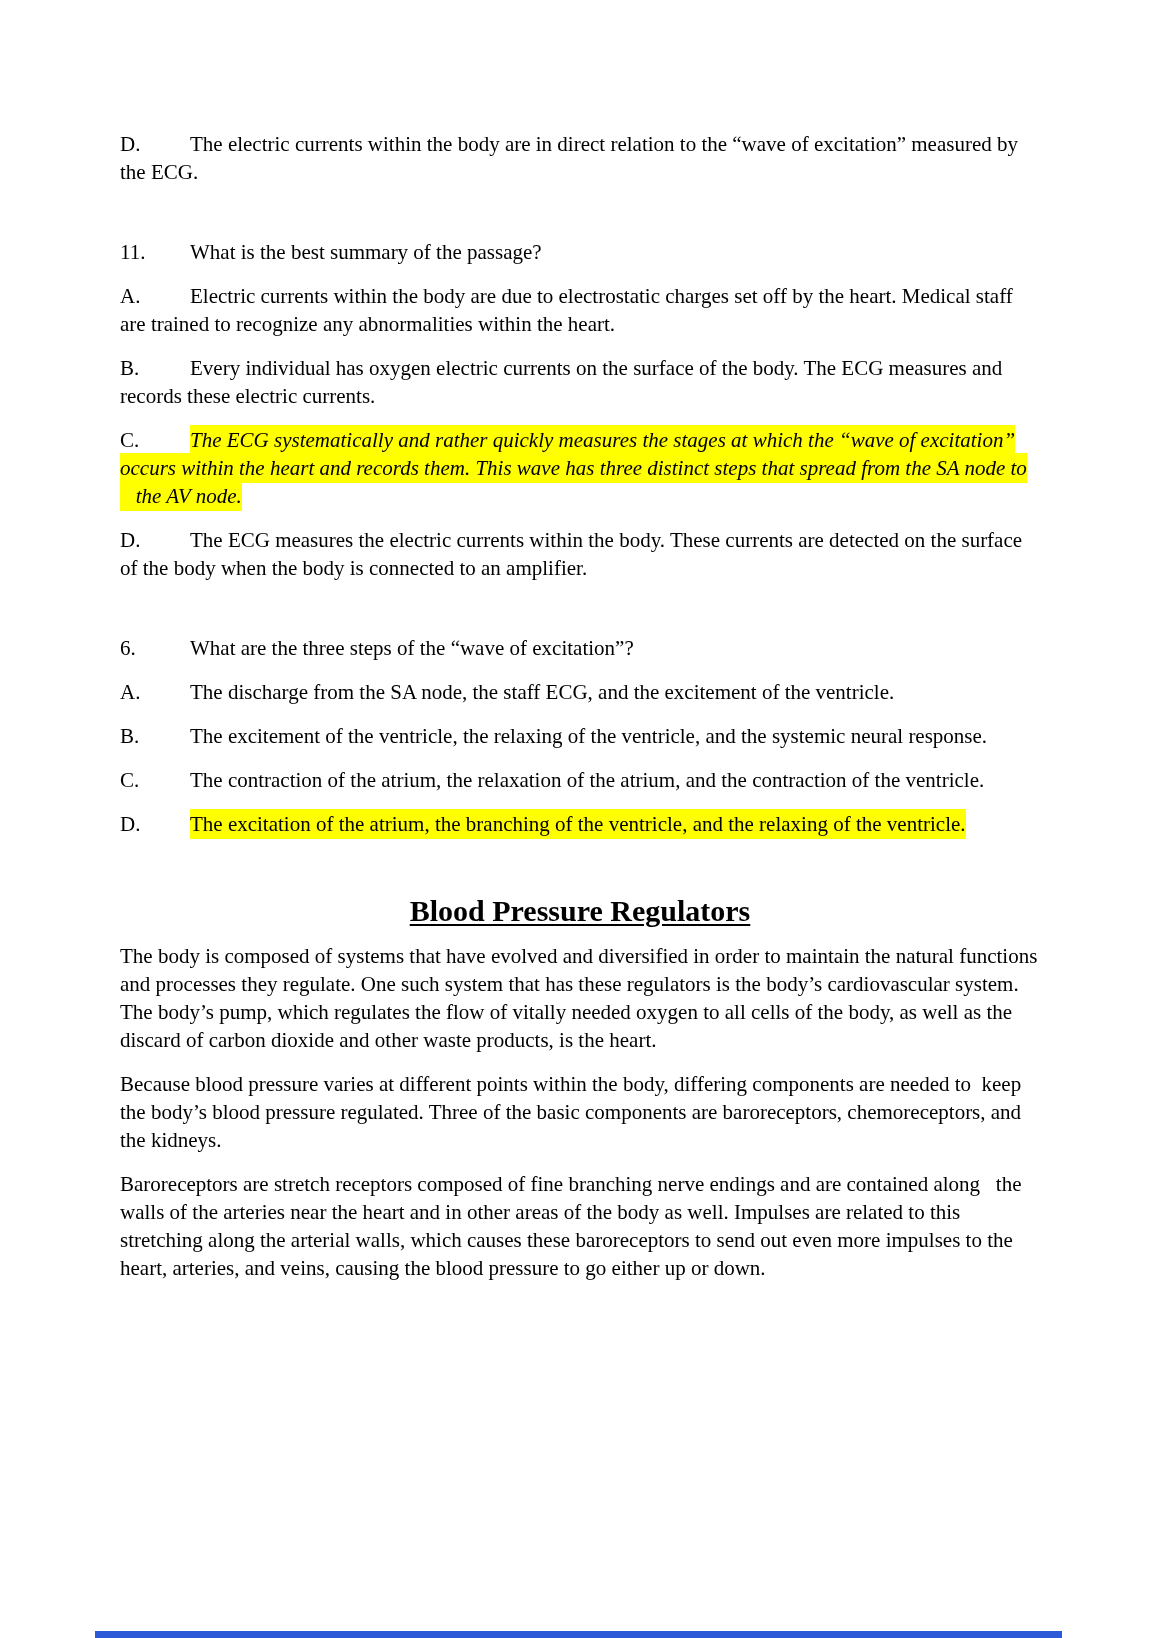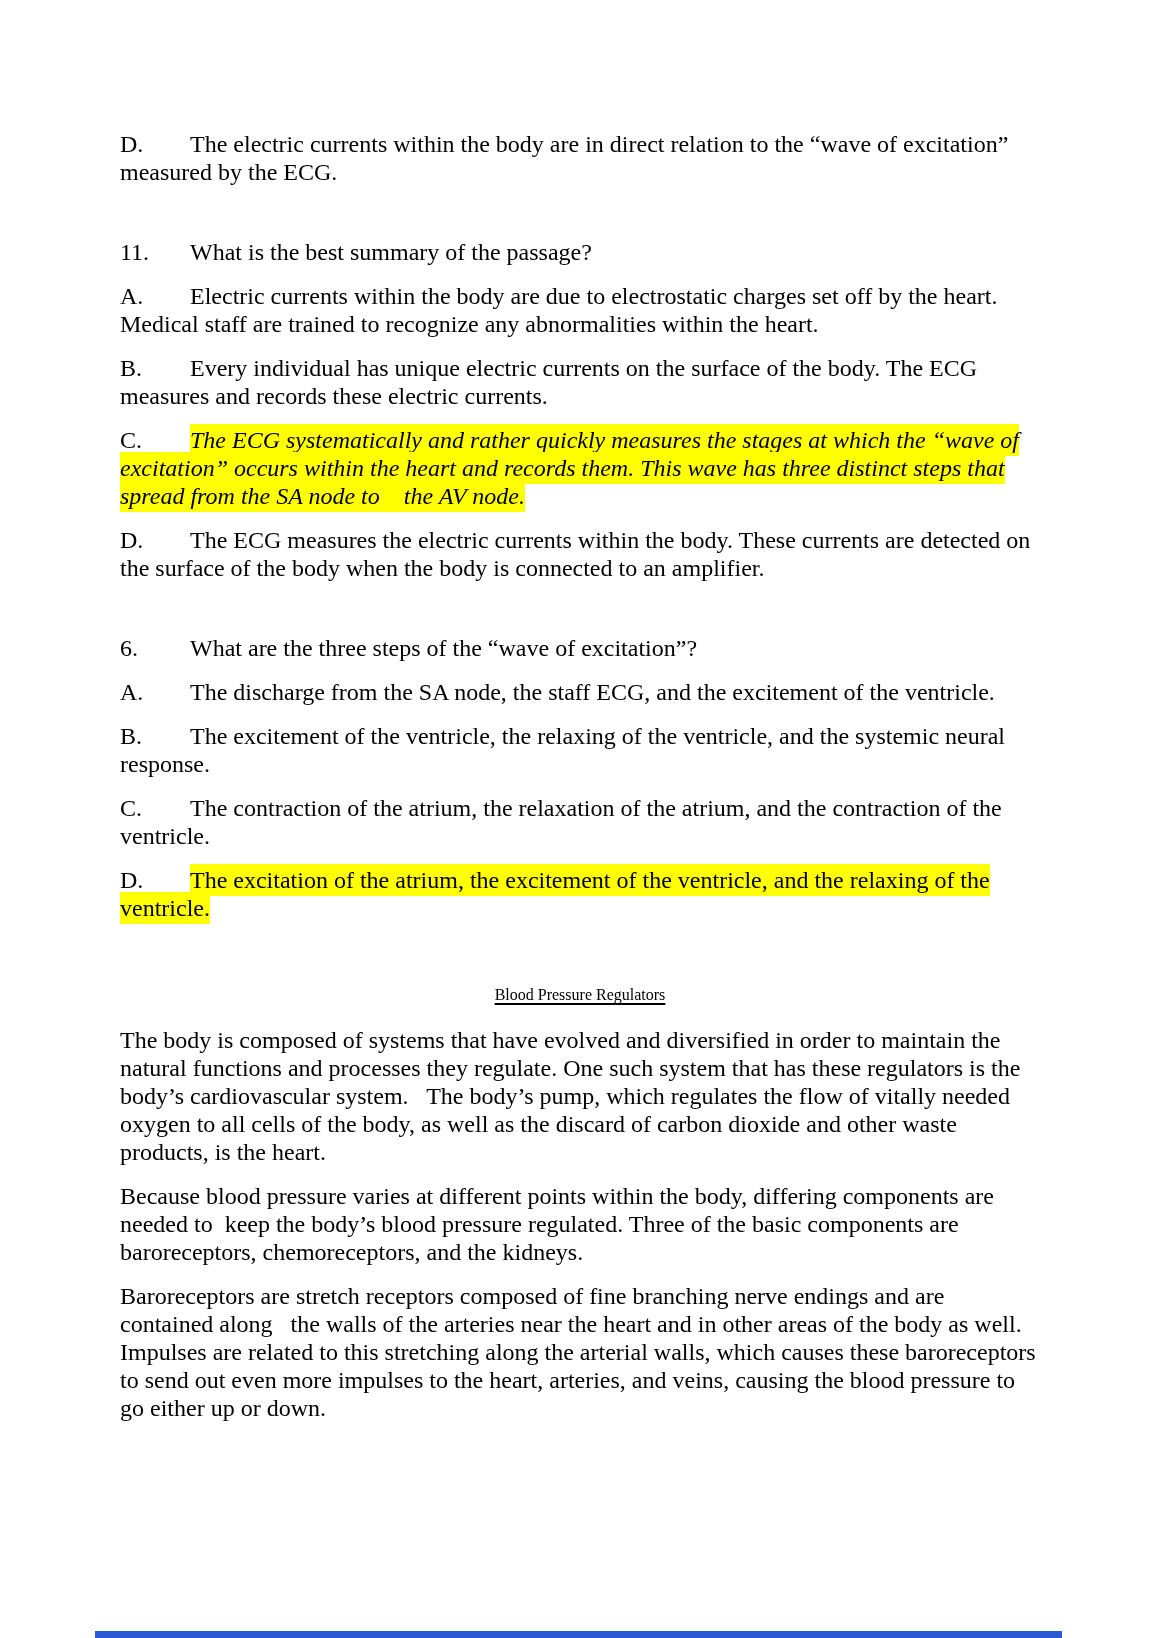--- a/index.html
+++ b/index.html
@@ -14,38 +14,38 @@
   }
   .content {
     position: absolute;
     top: 0;
     left: 120px;
     width: 920px;
     padding-top: 114px;
   }
   .content p {
     margin: 16px 0;
-    font-size: 24px;
+    font-size: 21px;
     line-height: 28px;
     text-align: left;
   }
   .content p.question { margin-top: 52px; }
   .opt-label {
     display: inline-block;
     width: 70px;
   }
   mark.hl {
     color: #000000;
     padding: 3px 0;
   }
   h2.section-heading {
     margin: 58px 0 14px 0;
-    font-size: 16px;
+    font-size: 30px;
     line-height: 30px;
-    font-weight: normal;
+    font-weight: bold;
     text-align: center;
     text-decoration: underline;
     text-decoration-thickness: 2px;
     text-underline-offset: 3px;
   }
   .bottom-bar {
     position: absolute;
     bottom: 0;
     left: 95px;
     width: 967px;
@@ -53,27 +53,27 @@
   }
 </style>
 </head>
 <body>
 
 <div class="page" style="background: rgb(255, 255, 255);">
   <div class="content">
       <p><span class="opt-label">D.</span><span>The electric currents within the body are in direct relation to the “wave of excitation” measured by the ECG.</span></p>
       <p class="question"><span class="opt-label">11.</span><span>What is the best summary of the passage?</span></p>
       <p><span class="opt-label">A.</span><span>Electric currents within the body are due to electrostatic charges set off by the heart. Medical staff are trained to recognize any abnormalities within the heart.</span></p>
-      <p><span class="opt-label">B.</span><span>Every individual has unique electric currents on the surface of the body. The ECG measures and records these electric currents.</span></p>
+      <p><span class="opt-label">B.</span><span>Every individual has oxygen electric currents on the surface of the body. The ECG measures and records these electric currents.</span></p>
       <p><span class="opt-label">C.</span><mark class="hl" style="background-color: rgb(255, 255, 0); font-style: italic;">The ECG systematically and rather quickly measures the stages at which the “wave of excitation” occurs within the heart and records them. This wave has three distinct steps that spread from the SA node to &nbsp;&nbsp; the AV node.</mark></p>
       <p><span class="opt-label">D.</span><span>The ECG measures the electric currents within the body. These currents are detected on the surface of the body when the body is connected to an amplifier.</span></p>
       <p class="question"><span class="opt-label">6.</span><span>What are the three steps of the “wave of excitation”?</span></p>
       <p><span class="opt-label">A.</span><span>The discharge from the SA node, the staff ECG, and the excitement of the ventricle.</span></p>
       <p><span class="opt-label">B.</span><span>The excitement of the ventricle, the relaxing of the ventricle, and the systemic neural response.</span></p>
       <p><span class="opt-label">C.</span><span>The contraction of the atrium, the relaxation of the atrium, and the contraction of the ventricle.</span></p>
-      <p><span class="opt-label">D.</span><mark class="hl" style="background-color: rgb(255, 255, 0);">The excitation of the atrium, the excitement of the ventricle, and the relaxing of the ventricle.</mark></p>
+      <p><span class="opt-label">D.</span><mark class="hl" style="background-color: rgb(255, 255, 0);">The excitation of the atrium, the branching of the ventricle, and the relaxing of the ventricle.</mark></p>
       <h2 class="section-heading">Blood Pressure Regulators</h2>
       <p><span>The body is composed of systems that have evolved and diversified in order to maintain the natural functions and processes they regulate. One such system that has these regulators is the body’s cardiovascular system. &nbsp; The body’s pump, which regulates the flow of vitally needed oxygen to all cells of the body, as well as the discard of carbon dioxide and other waste products, is the heart.</span></p>
       <p><span>Because blood pressure varies at different points within the body, differing components are needed to &nbsp;keep the body’s blood pressure regulated. Three of the basic components are baroreceptors, chemoreceptors, and the kidneys.</span></p>
       <p><span>Baroreceptors are stretch receptors composed of fine branching nerve endings and are contained along &nbsp; the walls of the arteries near the heart and in other areas of the body as well. Impulses are related to this stretching along the arterial walls, which causes these baroreceptors to send out even more impulses to the heart, arteries, and veins, causing the blood pressure to go either up or down.</span></p>
     </div>
   <div class="bottom-bar" style="background: rgb(43, 89, 216);"></div>
 </div>
 
 </body></html>

